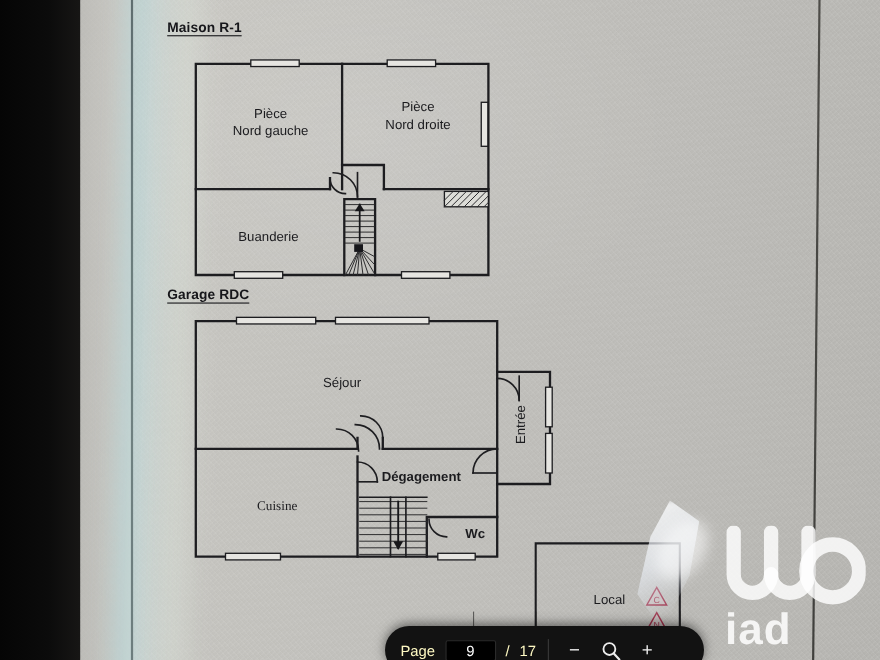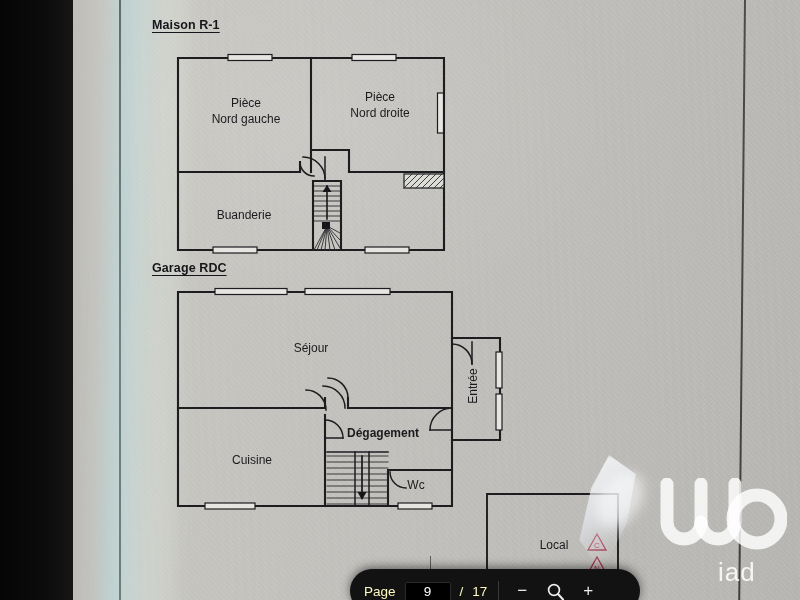--- a/index.html
+++ b/index.html
@@ -51,21 +51,21 @@
        letter-spacing:.1px;text-decoration:underline;text-underline-offset:2.5px;}
   #title-r1{left:152px;top:18px;}
   #title-rdc{left:152px;top:261px;}
 
   .rlab{position:absolute;font-size:12px;color:#1b1b1e;text-align:center;
         line-height:16px;white-space:pre-line;}
 
   
   .wm{position:absolute;color:rgba(255,255,255,.80);pointer-events:none;}
   #wm-mark{left:655px;top:478px;}
-  #wm-text{left:718px;top:556px;font-size:26px;font-weight:400;
+  #wm-text{left:659px;top:556px;font-size:40px;font-weight:700;
       letter-spacing:1px;line-height:33px;color:rgba(255,255,255,.85);}
 
   
   #toolbar{position:absolute;left:350px;top:569px;width:290px;height:44px;
      background:#121212;border-radius:23px;display:flex;align-items:center;
      padding:0 14px;box-sizing:border-box;gap:9px;
      box-shadow:0 -2px 10px rgba(0,0,0,.5);}
   #toolbar .tb-txt{color:#fef9c3;font-size:13.5px;}
   #page-box{background:#000;border-radius:2px;color:#fff;font-size:13.5px;
      padding:1px 9px;min-width:26px;text-align:center;border:1px solid #2a2a2a;}
@@ -217,25 +217,25 @@
   <div class="rlab" style="left:332px;top:89px;width:96px;">Pièce
 Nord droite</div>
 
   <div class="rlab" style="left:196px;top:207px;width:96px;">Buanderie</div>
 
 
   <div class="ttl" id="title-rdc">Garage RDC</div>
 
   <div class="rlab" style="left:265px;top:340px;width:92px;">Séjour</div>
 
-  <div class="rlab" style="left:206px;top:452px;width:92px;">Cuisine</div>
+  <div class="rlab" style="left:206px;top:452px;width:92px;font-family:Liberation Serif, serif;">Cuisine</div>
 
   <div class="rlab" style="left:333px;top:425px;width:100px;font-weight:bold;">Dégagement</div>
 
-  <div class="rlab" style="left:398px;top:477px;width:36px;">Wc</div>
+  <div class="rlab" style="left:414px;top:477px;width:36px;font-weight:bold;">Wc</div>
 
   <div class="rlab" style="left:447px;top:378px;width:52px;transform:rotate(-90deg);transform-origin:center;">Entrée</div>
 
   <div class="rlab" style="left:523px;top:537px;width:62px;">Local</div>
 
   <div class="glare"></div>
   <div class="glare2"></div>
 
   <div class="wm" id="wm-mark">
     <svg width="132" height="82" viewBox="0 0 132 82">

